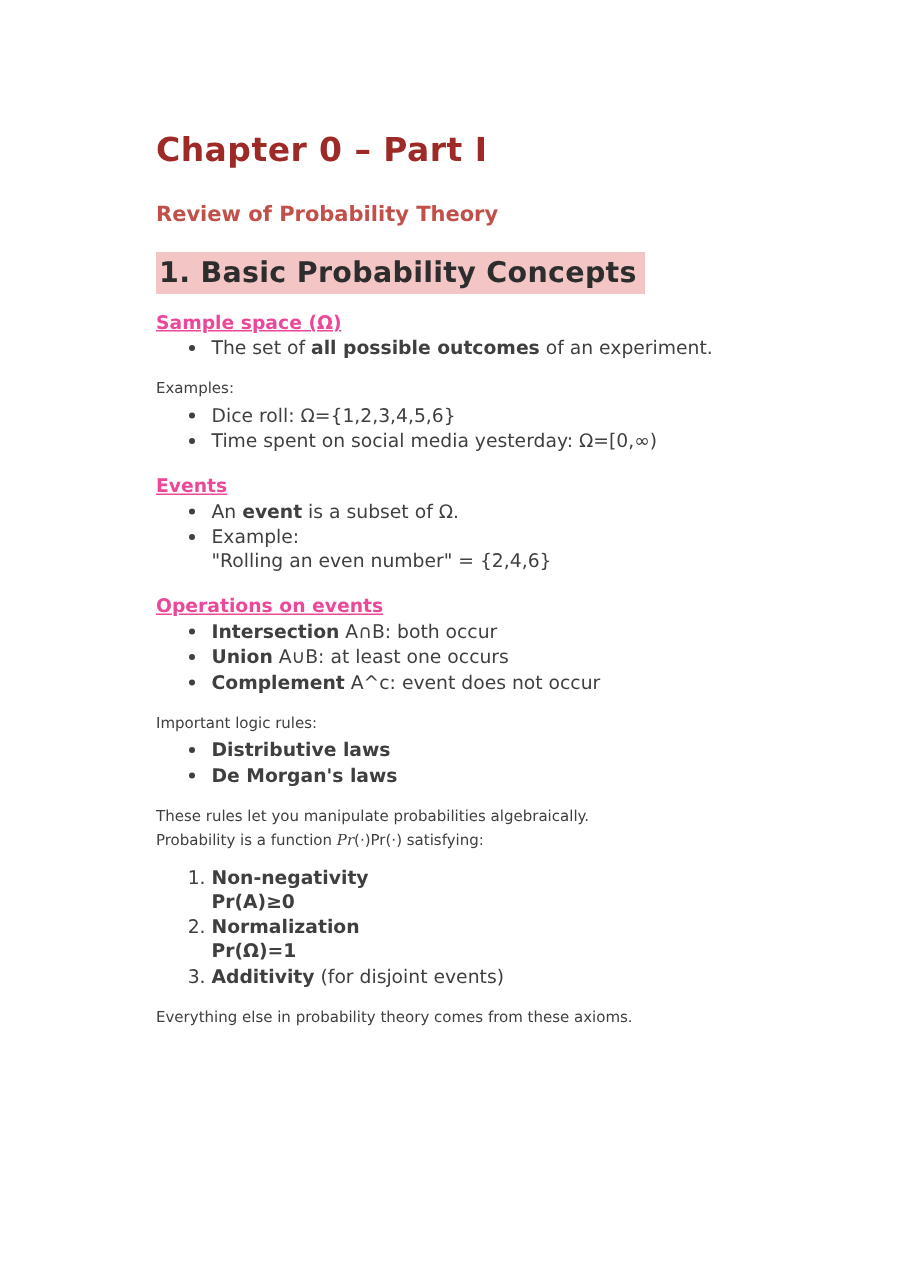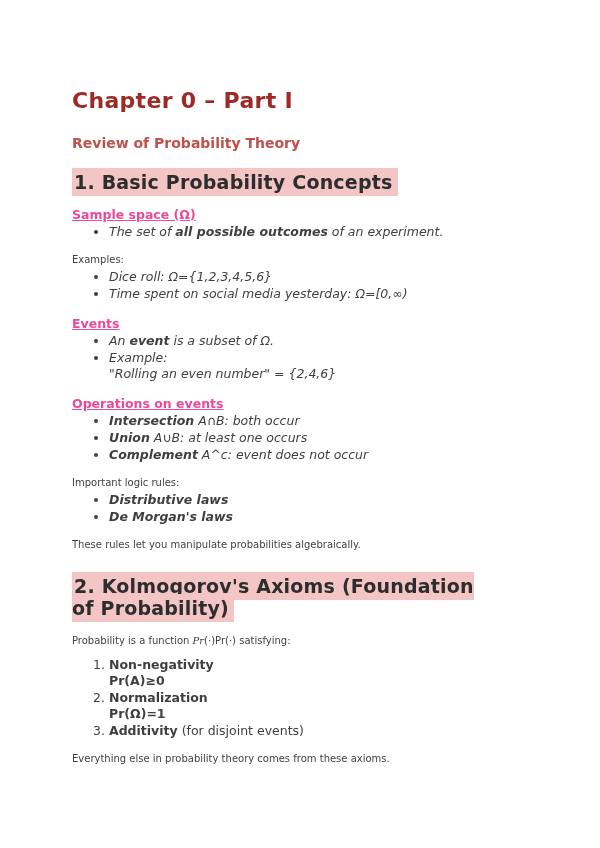--- a/index.html
+++ b/index.html
@@ -6,21 +6,21 @@
   html, body { background: #ffffff; }
   body {
     width: 600px;
     height: 848px;
     overflow: hidden;
     font-family: "DejaVu Sans", "Liberation Sans", sans-serif;
   }
   .page {
     width: 544px;
     height: 848px;
-    padding: 88px 62px 0 72px;
+    padding: 88px 62px 0 104px;
     color: var(--body-text, #3f3f3f);
   }
   .doc-title {
     font-size: 22px;
     font-weight: 700;
     letter-spacing: 0.3px;
     color: var(--title-red, #9e2a28);
     margin-bottom: 22px;
   }
   .doc-subtitle {
@@ -49,21 +49,20 @@
   }
   p.body-line {
     font-size: 10px;
     line-height: 16px;
     margin: 0 0;
   }
   ul.bullets {
     list-style: disc;
     padding-left: 37px;
     margin: 0 0 12px;
-    font-style: italic;
   }
   ol.axioms {
     list-style: decimal;
     padding-left: 37px;
     margin: 8px 0 12px;
   }
   ul.bullets li, ol.axioms li {
     font-size: 12.5px;
     line-height: 16px;
     margin: 1px 0;
@@ -118,23 +117,20 @@
   </ul>
 
   <p class="body-line">Important logic rules:</p>
   <ul class="bullets">
     <li class="bold-line">Distributive laws</li>
     <li class="bold-line">De Morgan's laws</li>
   </ul>
 
   <p class="body-line">These rules let you manipulate probabilities algebraically.</p>
 
-  <div class="sec-heading-wrap sec2-wrap">
-    <span class="h-highlight">2. Kolmogorov's Axioms (Foundation of Probability)</span>
-  </div>
 
   <p class="body-line"><span>Probability is a function </span><span class="seg-i">Pr</span><span>(·)Pr(·) satisfying:</span></p>
 
   <ol class="axioms">
     <li>
       <span class="axiom-name">Non-negativity</span><span class="axiom-suffix"></span>
       <span class="axiom-formula">Pr(A)≥0</span>
     </li>
     <li>
       <span class="axiom-name">Normalization</span><span class="axiom-suffix"></span>

